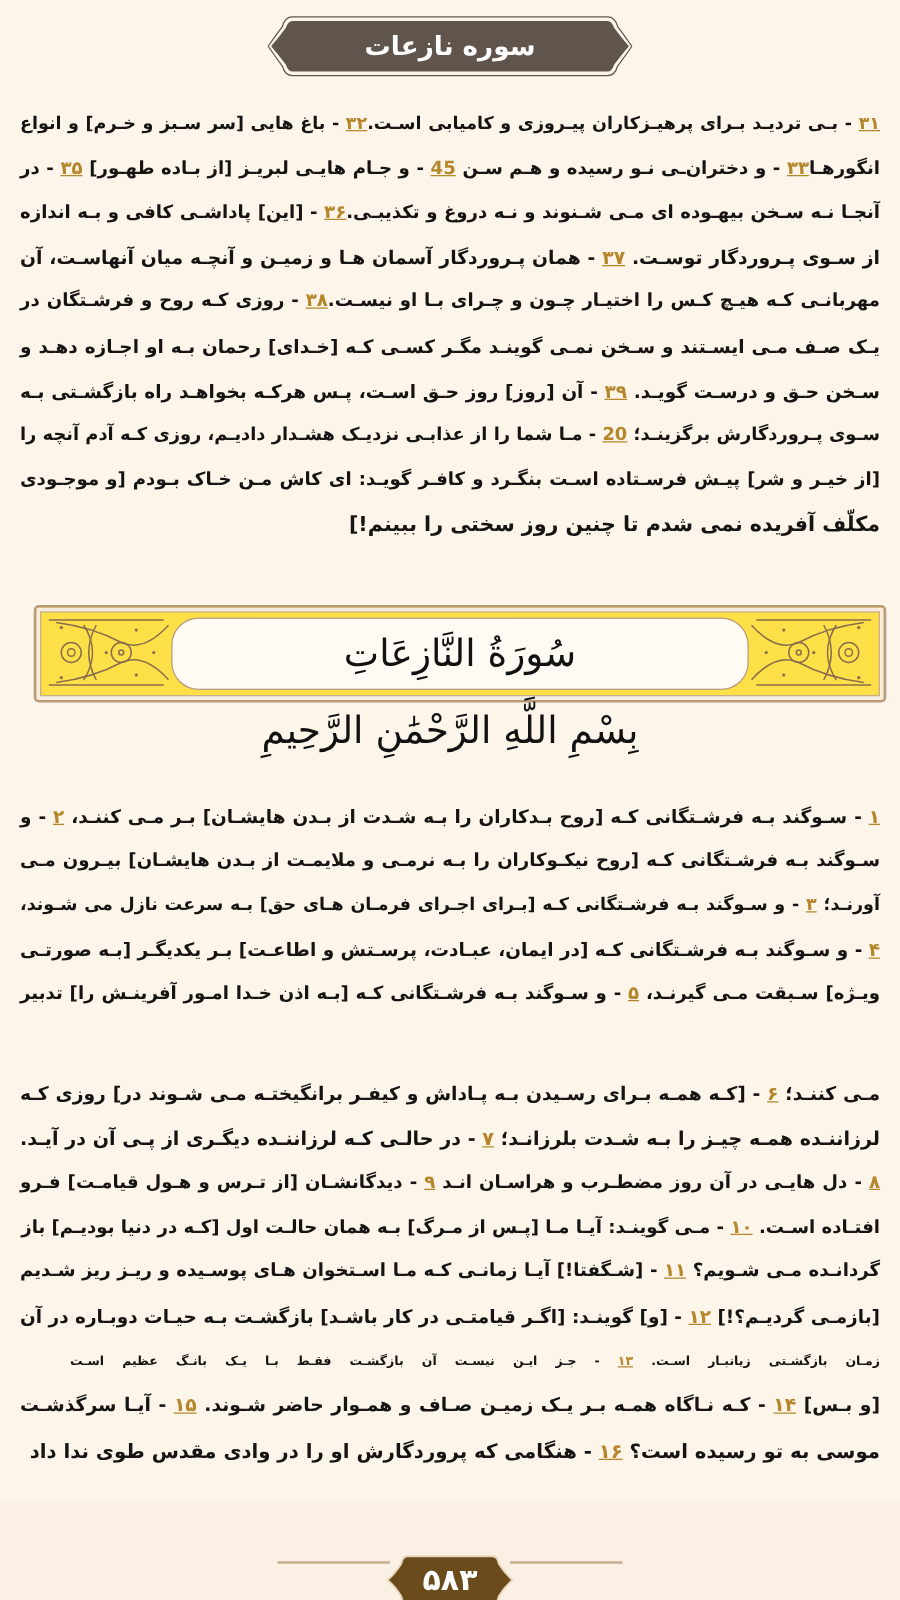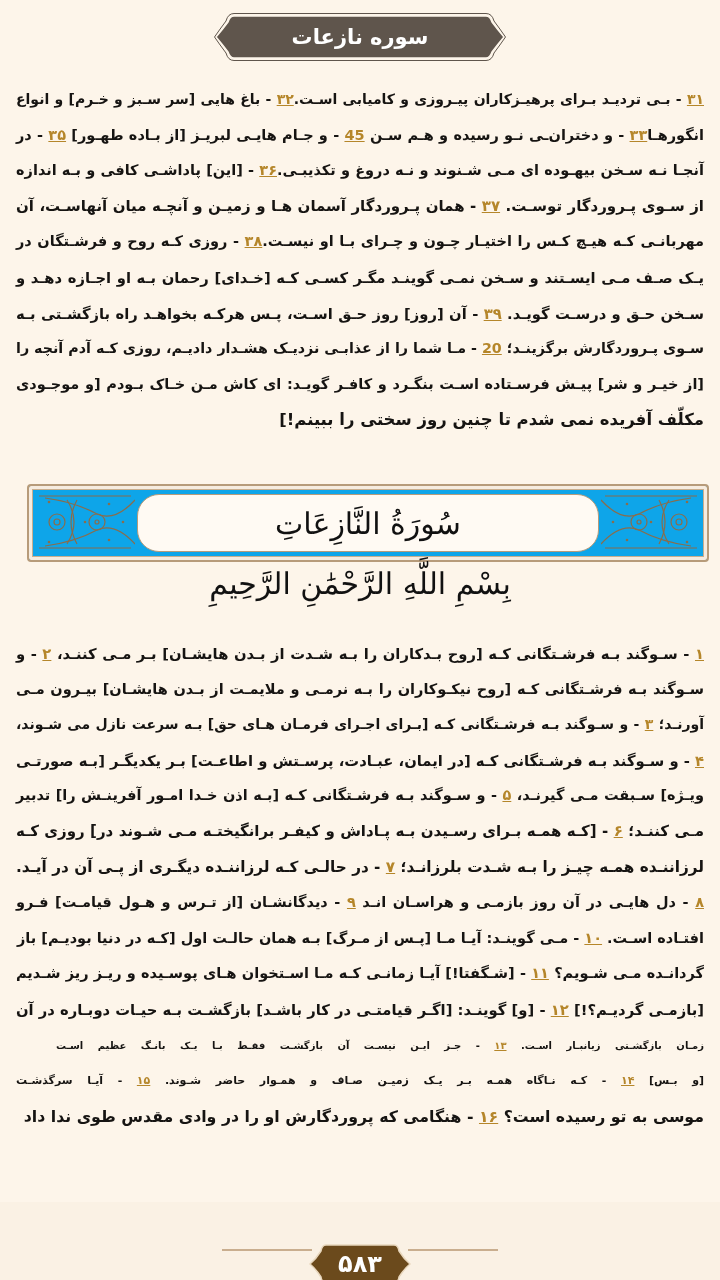--- a/index.html
+++ b/index.html
@@ -40,21 +40,21 @@
   }
   .block-1 { top: 82px; }
   .block-2 { top: 636px; }
   .line { display: block; white-space: nowrap; text-align-last: justify; text-align: justify; }
   .line.last { text-align-last: right; }
   .verse-num { color: #b5862a; text-decoration: underline; }
 
   
   .banner {
     position: absolute; top: 484px; left: 27px; right: 11px; height: 74px;
-    background: #0ea5e9;
+    background: #fde047;
     border: 2px solid #b79b7a;
     border-radius: 4px;
     box-shadow: inset 0 0 0 3px #f6ece0, inset 0 0 0 4px #c9ae8e;
   }
   .banner-center {
     position: absolute; top: 8px; bottom: 8px; left: 108px; right: 108px;
     background: #fffaf3;
     border: 1.5px solid #b79b7a;
     border-radius: 22px;
     display: flex; align-items: center; justify-content: center;
@@ -170,28 +170,28 @@
   </div>
 
   <div class="bismillah">بِسْمِ اللَّهِ الرَّحْمَٰنِ الرَّحِيمِ</div>
 
   <div class="text-block block-2" id="block2">
       <span class="line" style="display: block; font-size: 14.75px;"><span class="verse-num">۱</span><span> - سـوگند بـه فرشـتگانی کـه [روح بـدکاران را بـه شـدت از بـدن هایشـان] بـر مـی کننـد، </span><span class="verse-num">۲</span><span> - و</span></span>
       <span class="line" style="display: block; font-size: 14.5px;"><span>سـوگند بـه فرشـتگانی کـه [روح نیکـوکاران را بـه نرمـی و ملایمـت از بـدن هایشـان] بیـرون مـی</span></span>
       <span class="line" style="display: block; font-size: 14px;"><span>آورنـد؛ </span><span class="verse-num">۳</span><span> - و سـوگند بـه فرشـتگانی کـه [بـرای اجـرای فرمـان هـای حق] بـه سرعت نازل می شـوند،</span></span>
       <span class="line" style="display: block; font-size: 14.75px;"><span class="verse-num">۴</span><span> - و سـوگند بـه فرشـتگانی کـه [در ایمان، عبـادت، پرسـتش و اطاعـت] بـر یکدیگـر [بـه صورتـی</span></span>
       <span class="line" style="display: block; font-size: 14.5px;"><span>ویـژه] سـبقت مـی گیرنـد، </span><span class="verse-num">۵</span><span> - و سـوگند بـه فرشـتگانی کـه [بـه اذن خـدا امـور آفرینـش را] تدبیر</span></span>
-      <span class="line" style="display: block; font-size: 15px;"><span>مـی کننـد؛ </span><span class="verse-num">۶</span><span> - [کـه همـه بـرای رسـیدن بـه پـاداش و کیفـر برانگیختـه مـی شـوند در] روزی کـه</span></span>
+      <span class="line" style="display: block; font-size: 15px; margin-top: 44px;"><span>مـی کننـد؛ </span><span class="verse-num">۶</span><span> - [کـه همـه بـرای رسـیدن بـه پـاداش و کیفـر برانگیختـه مـی شـوند در] روزی کـه</span></span>
       <span class="line" style="display: block; font-size: 15.25px;"><span>لرزاننـده همـه چیـز را بـه شـدت بلرزانـد؛ </span><span class="verse-num">۷</span><span> - در حالـی کـه لرزاننـده دیگـری از پـی آن در آیـد.</span></span>
-      <span class="line" style="display: block; font-size: 14.5px;"><span class="verse-num">۸</span><span> - دل هایـی در آن روز بازمـی و هراسـان انـد </span><span class="verse-num">۹</span><span> - دیدگانشـان [از تـرس و هـول قیامـت] فـرو</span></span>
+      <span class="line" style="display: block; font-size: 14.5px;"><span class="verse-num">۸</span><span> - دل هایـی در آن روز مضطـرب و هراسـان انـد </span><span class="verse-num">۹</span><span> - دیدگانشـان [از تـرس و هـول قیامـت] فـرو</span></span>
       <span class="line" style="display: block; font-size: 14.5px; margin-left: 19px;"><span>افتـاده اسـت. </span><span class="verse-num">۱۰</span><span> - مـی گوینـد: آیـا مـا [پـس از مـرگ] بـه همان حالـت اول [کـه در دنیا بودیـم] باز</span></span>
       <span class="line" style="display: block; font-size: 14.5px;"><span>گردانـده مـی شـویم؟ </span><span class="verse-num">۱۱</span><span> - [شـگفتا!] آیـا زمانـی کـه مـا اسـتخوان هـای پوسـیده و ریـز ریز شـدیم</span></span>
       <span class="line" style="display: block; font-size: 14.75px;"><span>[بازمـی گردیـم؟!] </span><span class="verse-num">۱۲</span><span> - [و] گوینـد: [اگـر قیامتـی در کار باشـد] بازگشـت بـه حیـات دوبـاره در آن</span></span>
       <span class="line" style="display: block; font-size: 10px; margin-left: 40px;"><span>زمـان بازگشـتی زیانبـار اسـت. </span><span class="verse-num">۱۳</span><span> - جـز ایـن نیسـت آن بازگشـت فقـط بـا یـک بانـگ عظیم اسـت</span></span>
-      <span class="line" style="display: block; font-size: 11px;"><span>[و بـس] </span><span class="verse-num">۱۴</span><span> - کـه نـاگاه همـه بـر یـک زمیـن صـاف و همـوار حاضر شـوند. </span><span class="verse-num">۱۵</span><span> - آیـا سرگذشـت</span></span>
+      <span class="line" style="display: block; font-size: 15px;"><span>[و بـس] </span><span class="verse-num">۱۴</span><span> - کـه نـاگاه همـه بـر یـک زمیـن صـاف و همـوار حاضر شـوند. </span><span class="verse-num">۱۵</span><span> - آیـا سرگذشـت</span></span>
       <span class="line last" style="display: block; font-size: 15.75px;"><span>موسی به تو رسیده است؟ </span><span class="verse-num">۱۶</span><span> - هنگامی که پروردگارش او را در وادی مقدس طوی ندا داد</span></span>
     </div>
 
   <div class="footer">
     <div class="footer-line l"></div>
     <div class="footer-line r"></div>
     <div class="page-badge">
       <svg viewBox="0 0 104 42" width="104" height="42">
         <path d="M18,2 H86 Q90,2 91,8 Q96,16 102,21 Q96,26 91,34 Q90,40 86,40 H18 Q14,40 13,34 Q8,26 2,21 Q8,16 13,8 Q14,2 18,2 Z" fill="#6b4a1c" stroke="#e8d7bd" stroke-width="1.5"></path>
       </svg>

